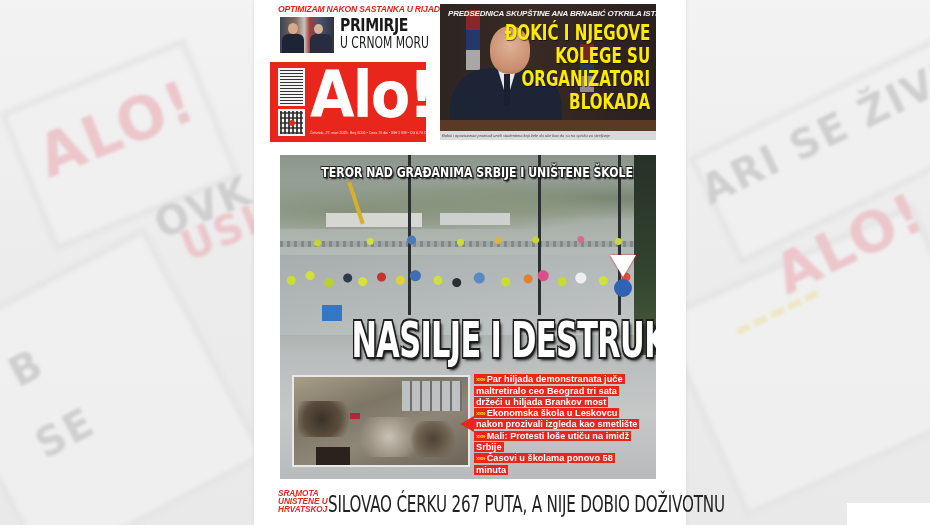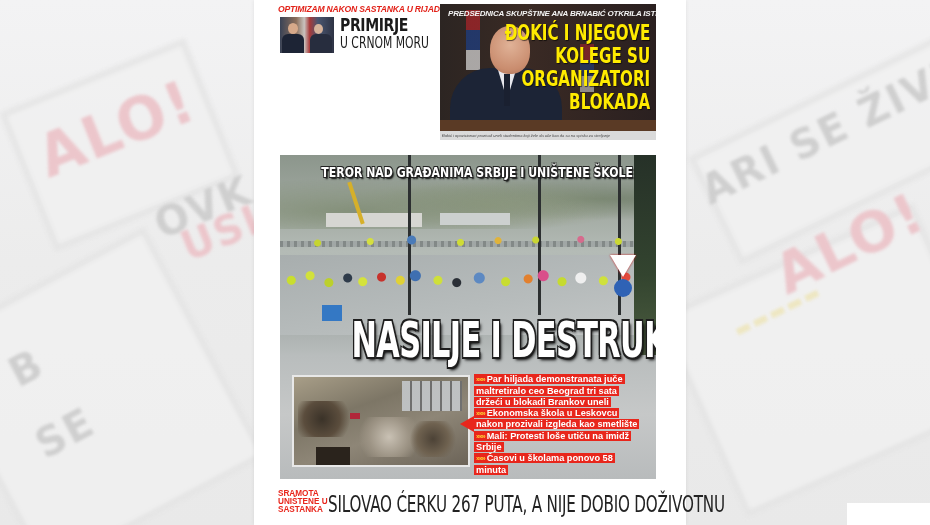--- a/index.html
+++ b/index.html
@@ -297,21 +297,21 @@
       padding: 0 2px;
     }
     .bullet .chev { color: #ffcc33; font-size: 7px; margin-right: 2px; letter-spacing: -1px; }
 
     
     .bottom {
       position: absolute; left: 24px; top: 490px; width: 390px; height: 30px;
     }
     .bottom-kicker {
       position: absolute; left: 0; top: 0;
-      font-weight: bold;
+      font-style: italic; font-weight: bold;
       font-size: 8.2px; line-height: 8.2px; color: #e8261c;
     }
     .bottom-head {
       position: absolute; left: 50px; top: 2px;
       font-family: "DejaVu Sans", sans-serif;
       font-size: 23px; line-height: 24px; color: #222222;
       transform: scaleX(0.66); transform-origin: left top;
       white-space: nowrap; letter-spacing: -0.3px;
     }
 
@@ -347,20 +347,29 @@
     <div class="teaser-photo">
       <div class="suit1"></div>
         <div class="suit2"></div>
       <div class="face1"></div>
         <div class="face2"></div>
     </div>
     <div class="teaser-head1">PRIMIRJE</div>
     <div class="teaser-head2">U CRNOM MORU</div>
   </div>
 
+  <div class="masthead">
+    <div class="barcode"></div>
+    <div class="qrcode">
+        <div class="qr-dot"></div>
+      </div>
+    <div class="logo">Alo!</div>
+    <div class="mast-date">Četvrtak, 27. mart 2025.</div>
+    <div class="mast-price">Broj 6056 • Cena 70 din • BiH 1 KM • CG 0,70 €</div>
+  </div>
 
   <div class="topright">
     <div class="tr-flag"></div>
     <div class="tr-flag2"></div>
     <div class="tr-body"></div>
     <div class="tr-shirt"></div>
     <div class="tr-tie"></div>
     <div class="tr-head"></div>
     <div class="tr-desk"></div>
     <div class="tr-kicker">PREDSEDNICA SKUPŠTINE ANA BRNABIĆ OTKRILA ISTINU</div>
@@ -398,37 +407,37 @@
       <div class="debris1"></div>
       <div class="debris2"></div>
       <div class="debris3"></div>
       <div class="red1"></div>
       <div class="hole"></div>
     </div>
 
     <div class="bullets">
       <div class="bullet-arrow"></div>
       <div class="bullet">
-        <span class="txt"><span class="chev">»»»</span><span>Par hiljada demonstranata juče maltretiralo ceo Beograd tri sata držeći u blokadi Brankov uneli</span></span>
+        <span class="txt"><span class="chev">»»»</span><span>Par hiljada demonstranata juče maltretiralo ceo Beograd tri sata držeći u hiljada Brankov most</span></span>
       </div>
       <div class="bullet">
         <span class="txt"><span class="chev">»»»</span><span>Ekonomska škola u Leskovcu nakon prozivali izgleda kao smetlište</span></span>
       </div>
       <div class="bullet">
         <span class="txt"><span class="chev">»»»</span><span>Mali: Protesti loše utiču na imidž Srbije</span></span>
       </div>
       <div class="bullet">
         <span class="txt"><span class="chev">»»»</span><span>Časovi u školama ponovo 58 minuta</span></span>
       </div>
     </div>
   </div>
 
   <div class="bottom">
     <div class="bottom-kicker">
       <div>SRAMOTA</div>
       <div>UNIŠTENE U</div>
-      <div>SASTANKA</div>
+      <div>HRVATSKOJ</div>
     </div>
     <div class="bottom-head">SILOVAO ĆERKU 267 PUTA, A NIJE DOBIO DOŽIVOTNU</div>
   </div>
 </div>
 
 <div class="corner-box"></div>
 
 </body></html>

